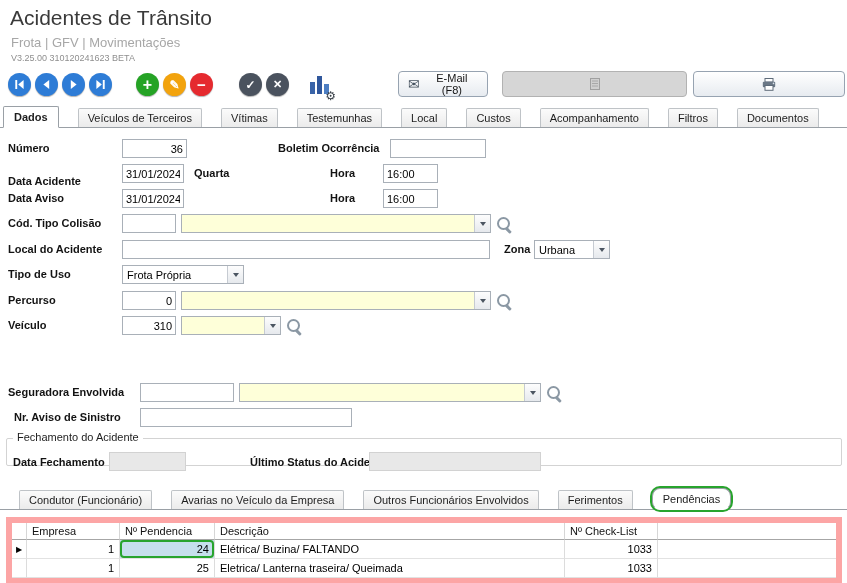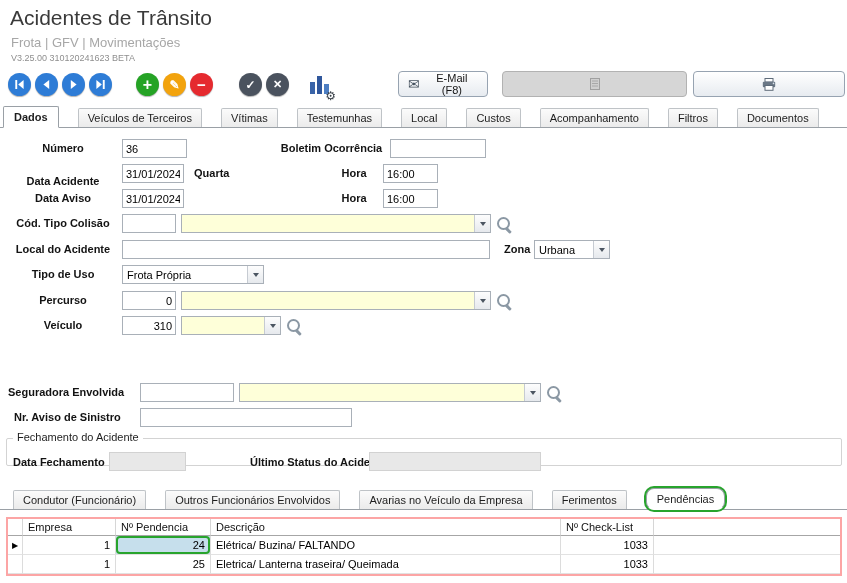--- a/index.html
+++ b/index.html
@@ -28,39 +28,39 @@
 
   
   .tabs{position:absolute;left:0;right:0;display:flex;align-items:flex-end;border-bottom:1px solid #9aa0a6;padding-left:3px;height:22px}
   .tab{font-size:11px;color:#1d1d1d;padding:3px 9px;border:1px solid #bfc3c7;border-bottom:none;background:linear-gradient(#fbfbfb,#ebebeb);margin-right:19px;border-radius:2px 2px 0 0;white-space:nowrap;cursor:pointer}
   .tab.active{background:#fff;border-color:#9aa0a6;padding:4px 10px;margin-bottom:-1px;border-bottom:1px solid #fff;font-weight:bold}
   .tab.activeplain{background:#fff;border-color:#9aa0a6;padding:4px 10px;margin-bottom:-1px;border-bottom:1px solid #fff}
   .ann{box-shadow:0 0 0 2px #28a42d;border-radius:8px}
 
   
   .lbl{position:absolute;font-size:11px;font-weight:bold;color:#131313;line-height:19px;white-space:nowrap}
-  .lbl-r{text-align:center}
+  .lbl-r{text-align:left}
   .fld{position:absolute;height:19px;border:1px solid #a9b0b8;background:#fff;font-family:"Liberation Sans",sans-serif;font-size:11px;color:#000;padding:0 3px}
-  .fld.center{text-align:left}.fld.num{text-align:right}
+  .fld.center{text-align:right}.fld.num{text-align:right}
   .combo{position:absolute;height:19px;border:1px solid #a9b0b8;background:#fff;display:flex;align-items:center;font-size:11px;cursor:pointer}
   .combo .txt{flex:1;padding:0 4px;white-space:nowrap;overflow:hidden}
   .combo .arrow{width:16px;align-self:stretch;border-left:1px solid #c6cbd2;background:linear-gradient(#fdfdfd,#e6e9ed);display:flex;align-items:center;justify-content:center}
   .combo .arrow i{width:0;height:0;border-left:3.5px solid transparent;border-right:3.5px solid transparent;border-top:4px solid #4b5561}
   .combo.yellow{background:#feffd9}
   .redacted{width:66px;height:12px;margin-left:3px;border-radius:1px;background:repeating-linear-gradient(90deg,#d4d9cd 0 5px,#c4cabe 5px 10px);filter:blur(.6px)}
   .mag{position:absolute;width:16px;height:16px;cursor:pointer}
   .mag::before{content:"";position:absolute;left:1px;top:1px;width:9px;height:9px;border:2px solid #8b98a4;border-radius:50%}
   .mag::after{content:"";position:absolute;right:0;bottom:1px;width:7px;height:2.5px;background:#8b98a4;transform:rotate(45deg);border-radius:1px}
 
   .groupbox{position:absolute;border:1px solid #d3d3d3;border-radius:2px}
   .gb-title{position:absolute;top:-8px;left:6px;background:#fff;padding:0 4px;font-size:11px;color:#1d1d1d;white-space:nowrap}
   .ro{position:absolute;height:19px;background:#e8e8e8;border:1px solid #d2d2d2}
 
   
-  .grid{position:absolute;left:6px;top:517px;width:836px;border:2px solid #fca5a5;background:#fff;font-size:11px}
+  .grid{position:absolute;left:6px;top:517px;width:836px;border:6px solid #fca5a5;background:#fff;font-size:11px}
   .grow{display:grid;grid-template-columns:15px 93px 95px 350px 93px auto}
   .gh{height:17px;line-height:16px;border-bottom:1px solid #a6a6a6;border-right:1px solid #d6d6d6;padding:0 5px;color:#111;white-space:nowrap;overflow:hidden;cursor:pointer}
   .gc{height:19px;line-height:18px;border-bottom:1px solid #e2e2e2;border-right:1px solid #dcdcdc;padding:0 5px;white-space:nowrap;overflow:hidden;cursor:pointer}
   .gc.r{text-align:right}
   .gc.ind{padding:0;text-align:center;font-size:8px;line-height:19px;color:#000}
   .gc.sel{background:#c6dfec;position:relative}
   .gc.sel::after{content:"";position:absolute;inset:0;border:2px solid #28a42d;border-radius:4px;pointer-events:none}
 </style>
 </head>
 <body>
@@ -182,21 +182,21 @@
 <input class="fld" style="left: 122px; top: 240px; width: 368px;" value="">
 <div class="lbl" style="left:504px;top:240px">Zona</div>
 <div class="combo" style="left:534px;top:240px;width:76px">
   <span class="txt">Urbana</span>
   <span class="arrow">
       <i></i>
     </span>
 </div>
 
 <div class="lbl lbl-r" style="left:8px;top:265px;width:110px">Tipo de Uso</div>
-<div class="combo" style="left:122px;top:265px;width:142px">
+<div class="combo" style="left:122px;top:265px;width:122px">
   <span class="txt">Frota Própria</span>
   <span class="arrow">
       <i></i>
     </span>
 </div>
 
 <div class="lbl lbl-r" style="left:8px;top:291px;width:110px">Percurso</div>
 <input class="fld num" style="left: 122px; top: 291px; width: 54px;" value="0">
 <div class="combo yellow" style="left:181px;top:291px;width:310px">
   <span class="txt"></span>
@@ -230,24 +230,24 @@
 <input class="fld" style="left: 140px; top: 408px; width: 212px;" value="">
 
 <div class="groupbox" style="left:6px;top:438px;width:836px;height:28px">
   <span class="gb-title">Fechamento do Acidente</span>
   <div class="lbl" style="left:6px;top:14px">Data Fechamento</div>
   <div class="ro" style="left:102px;top:13px;width:77px"></div>
   <div class="lbl" style="left:243px;top:14px">Último Status do Acidente</div>
   <div class="ro" style="left:362px;top:13px;width:172px"></div>
 </div>
 
-<div class="tabs" style="top:488px;padding-left:13px">
+<div class="tabs" style="top:488px;padding-left:19px">
   <div class="tab">Condutor (Funcionário)</div>
+  <div class="tab">Avarias no Veículo da Empresa</div>
   <div class="tab">Outros Funcionários Envolvidos</div>
-  <div class="tab">Avarias no Veículo da Empresa</div>
   <div class="tab">Ferimentos</div>
   <div class="tab activeplain ann">Pendências</div>
 </div>
 
 <div class="grid">
   <div class="grow">
     <div class="gh"></div>
     <div class="gh">Empresa</div>
     <div class="gh">Nº Pendencia</div>
     <div class="gh">Descrição</div>

